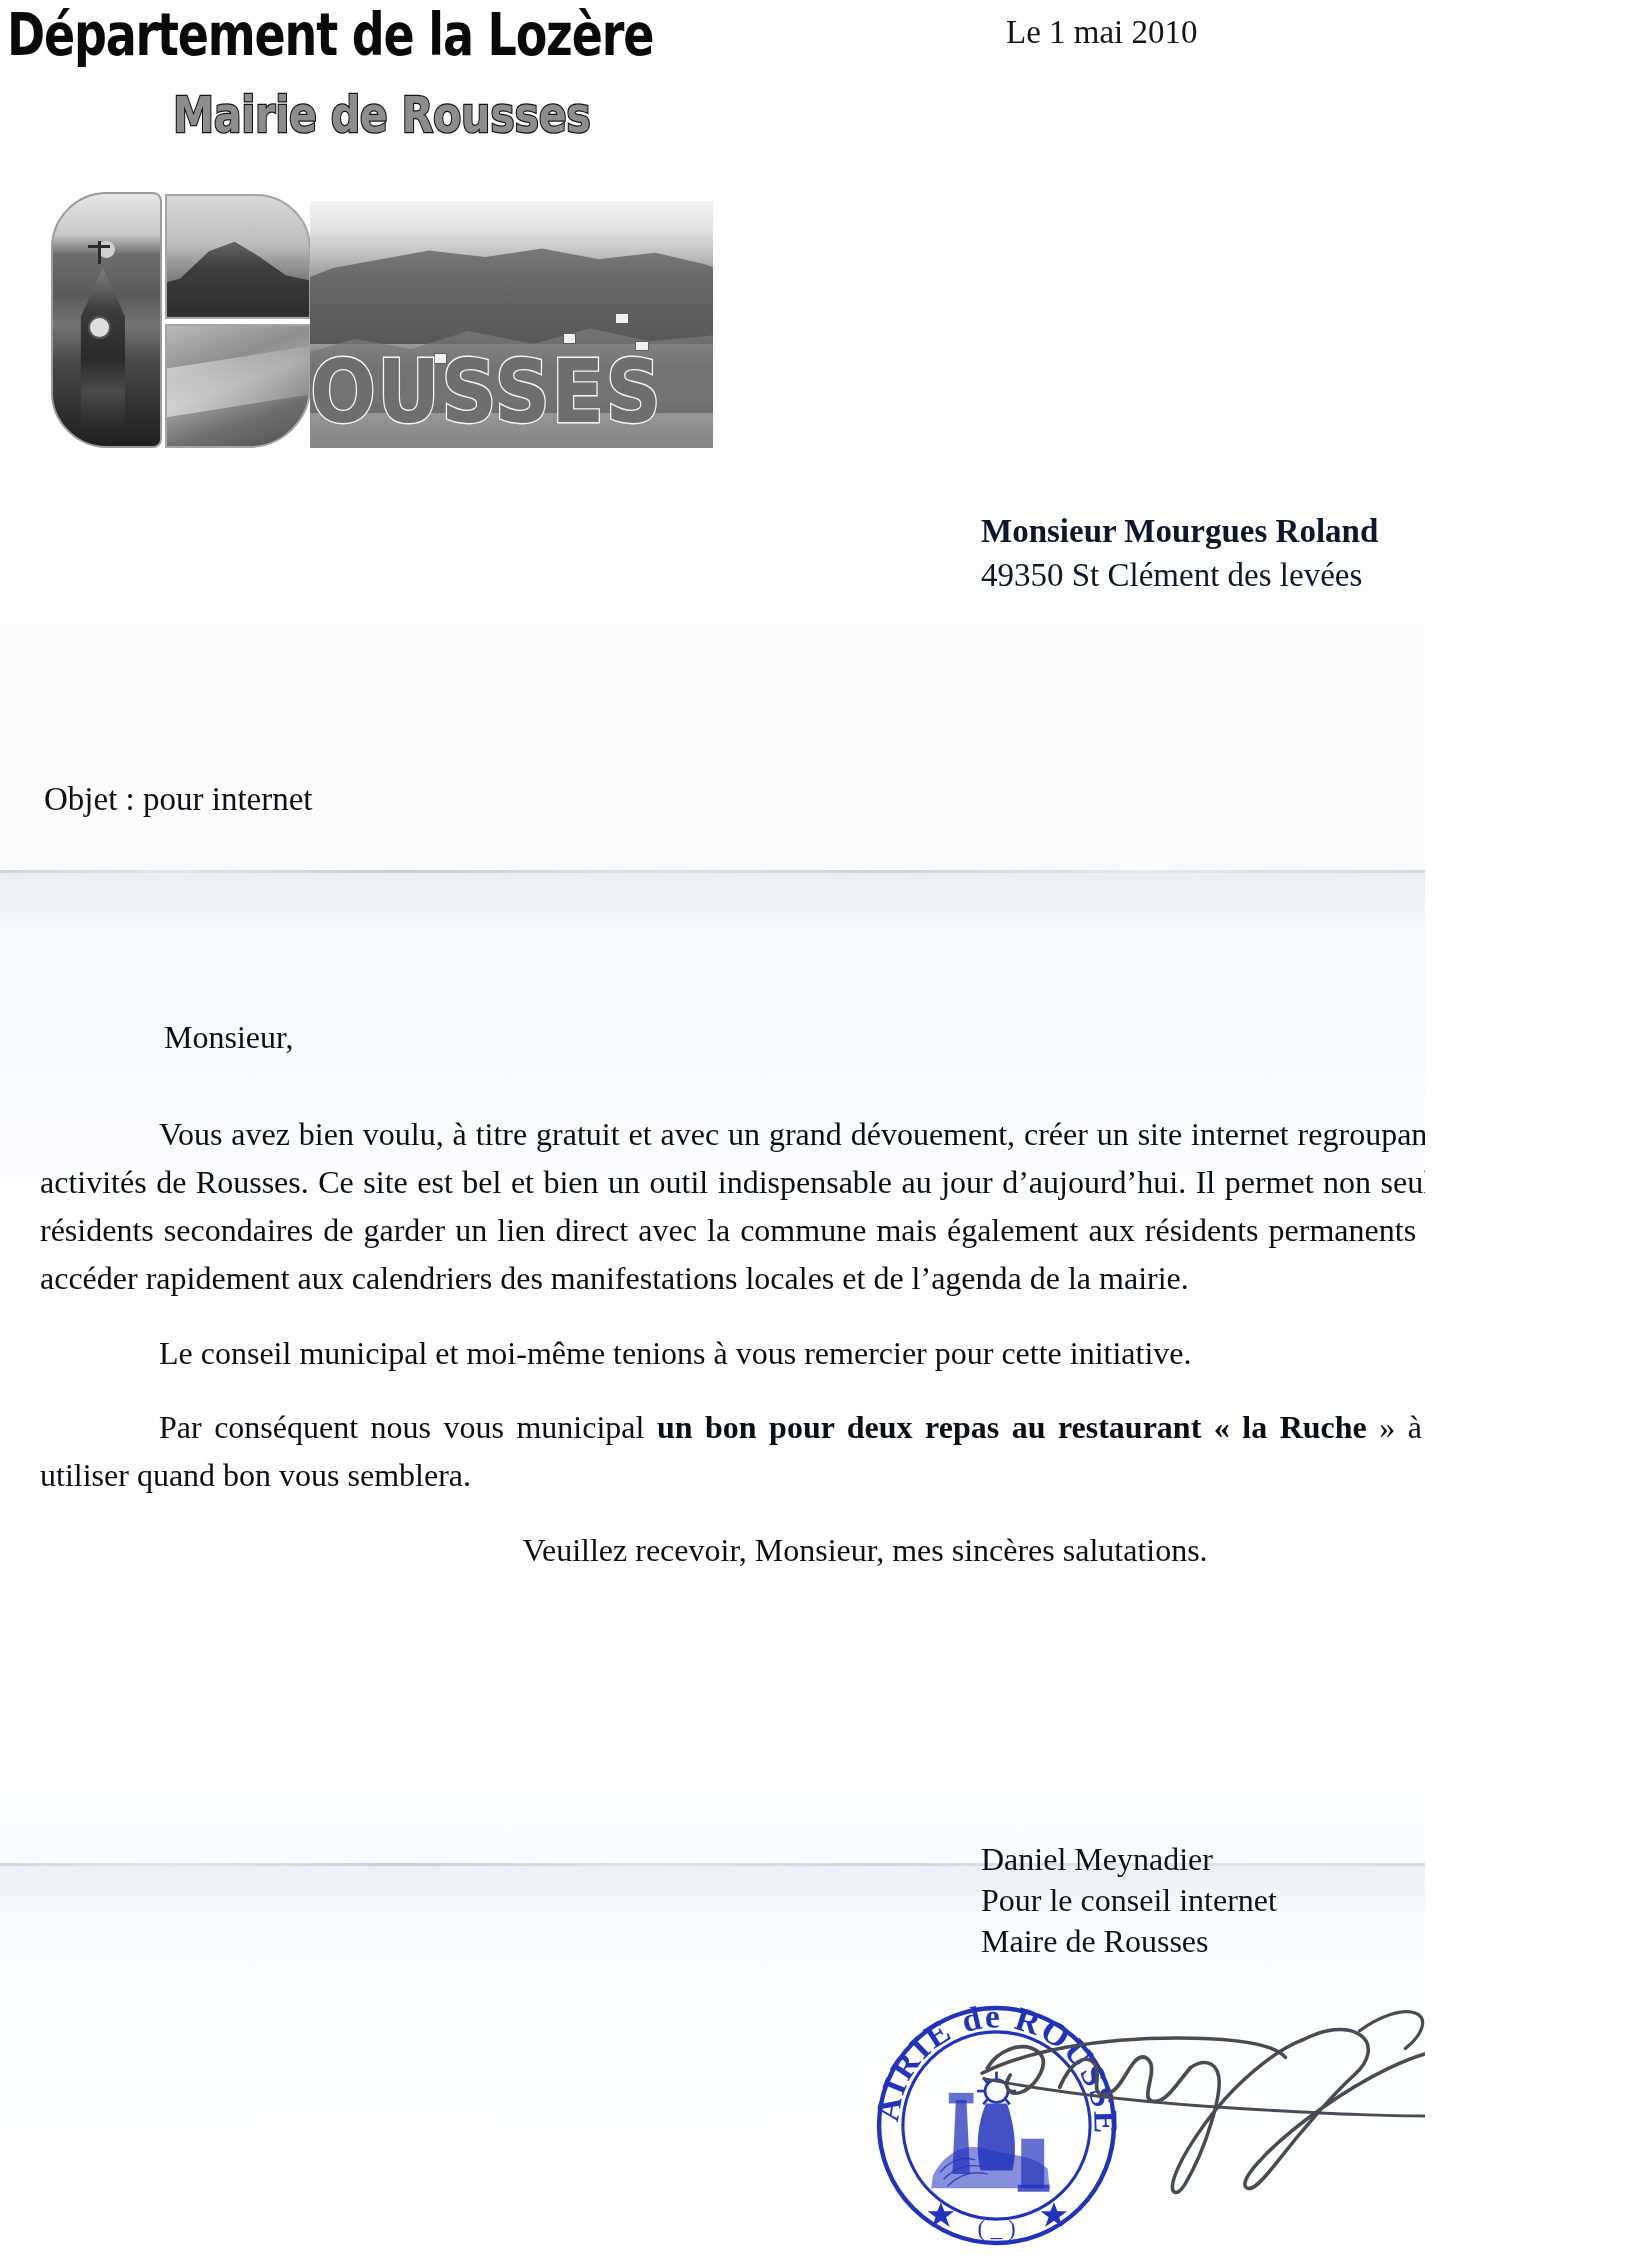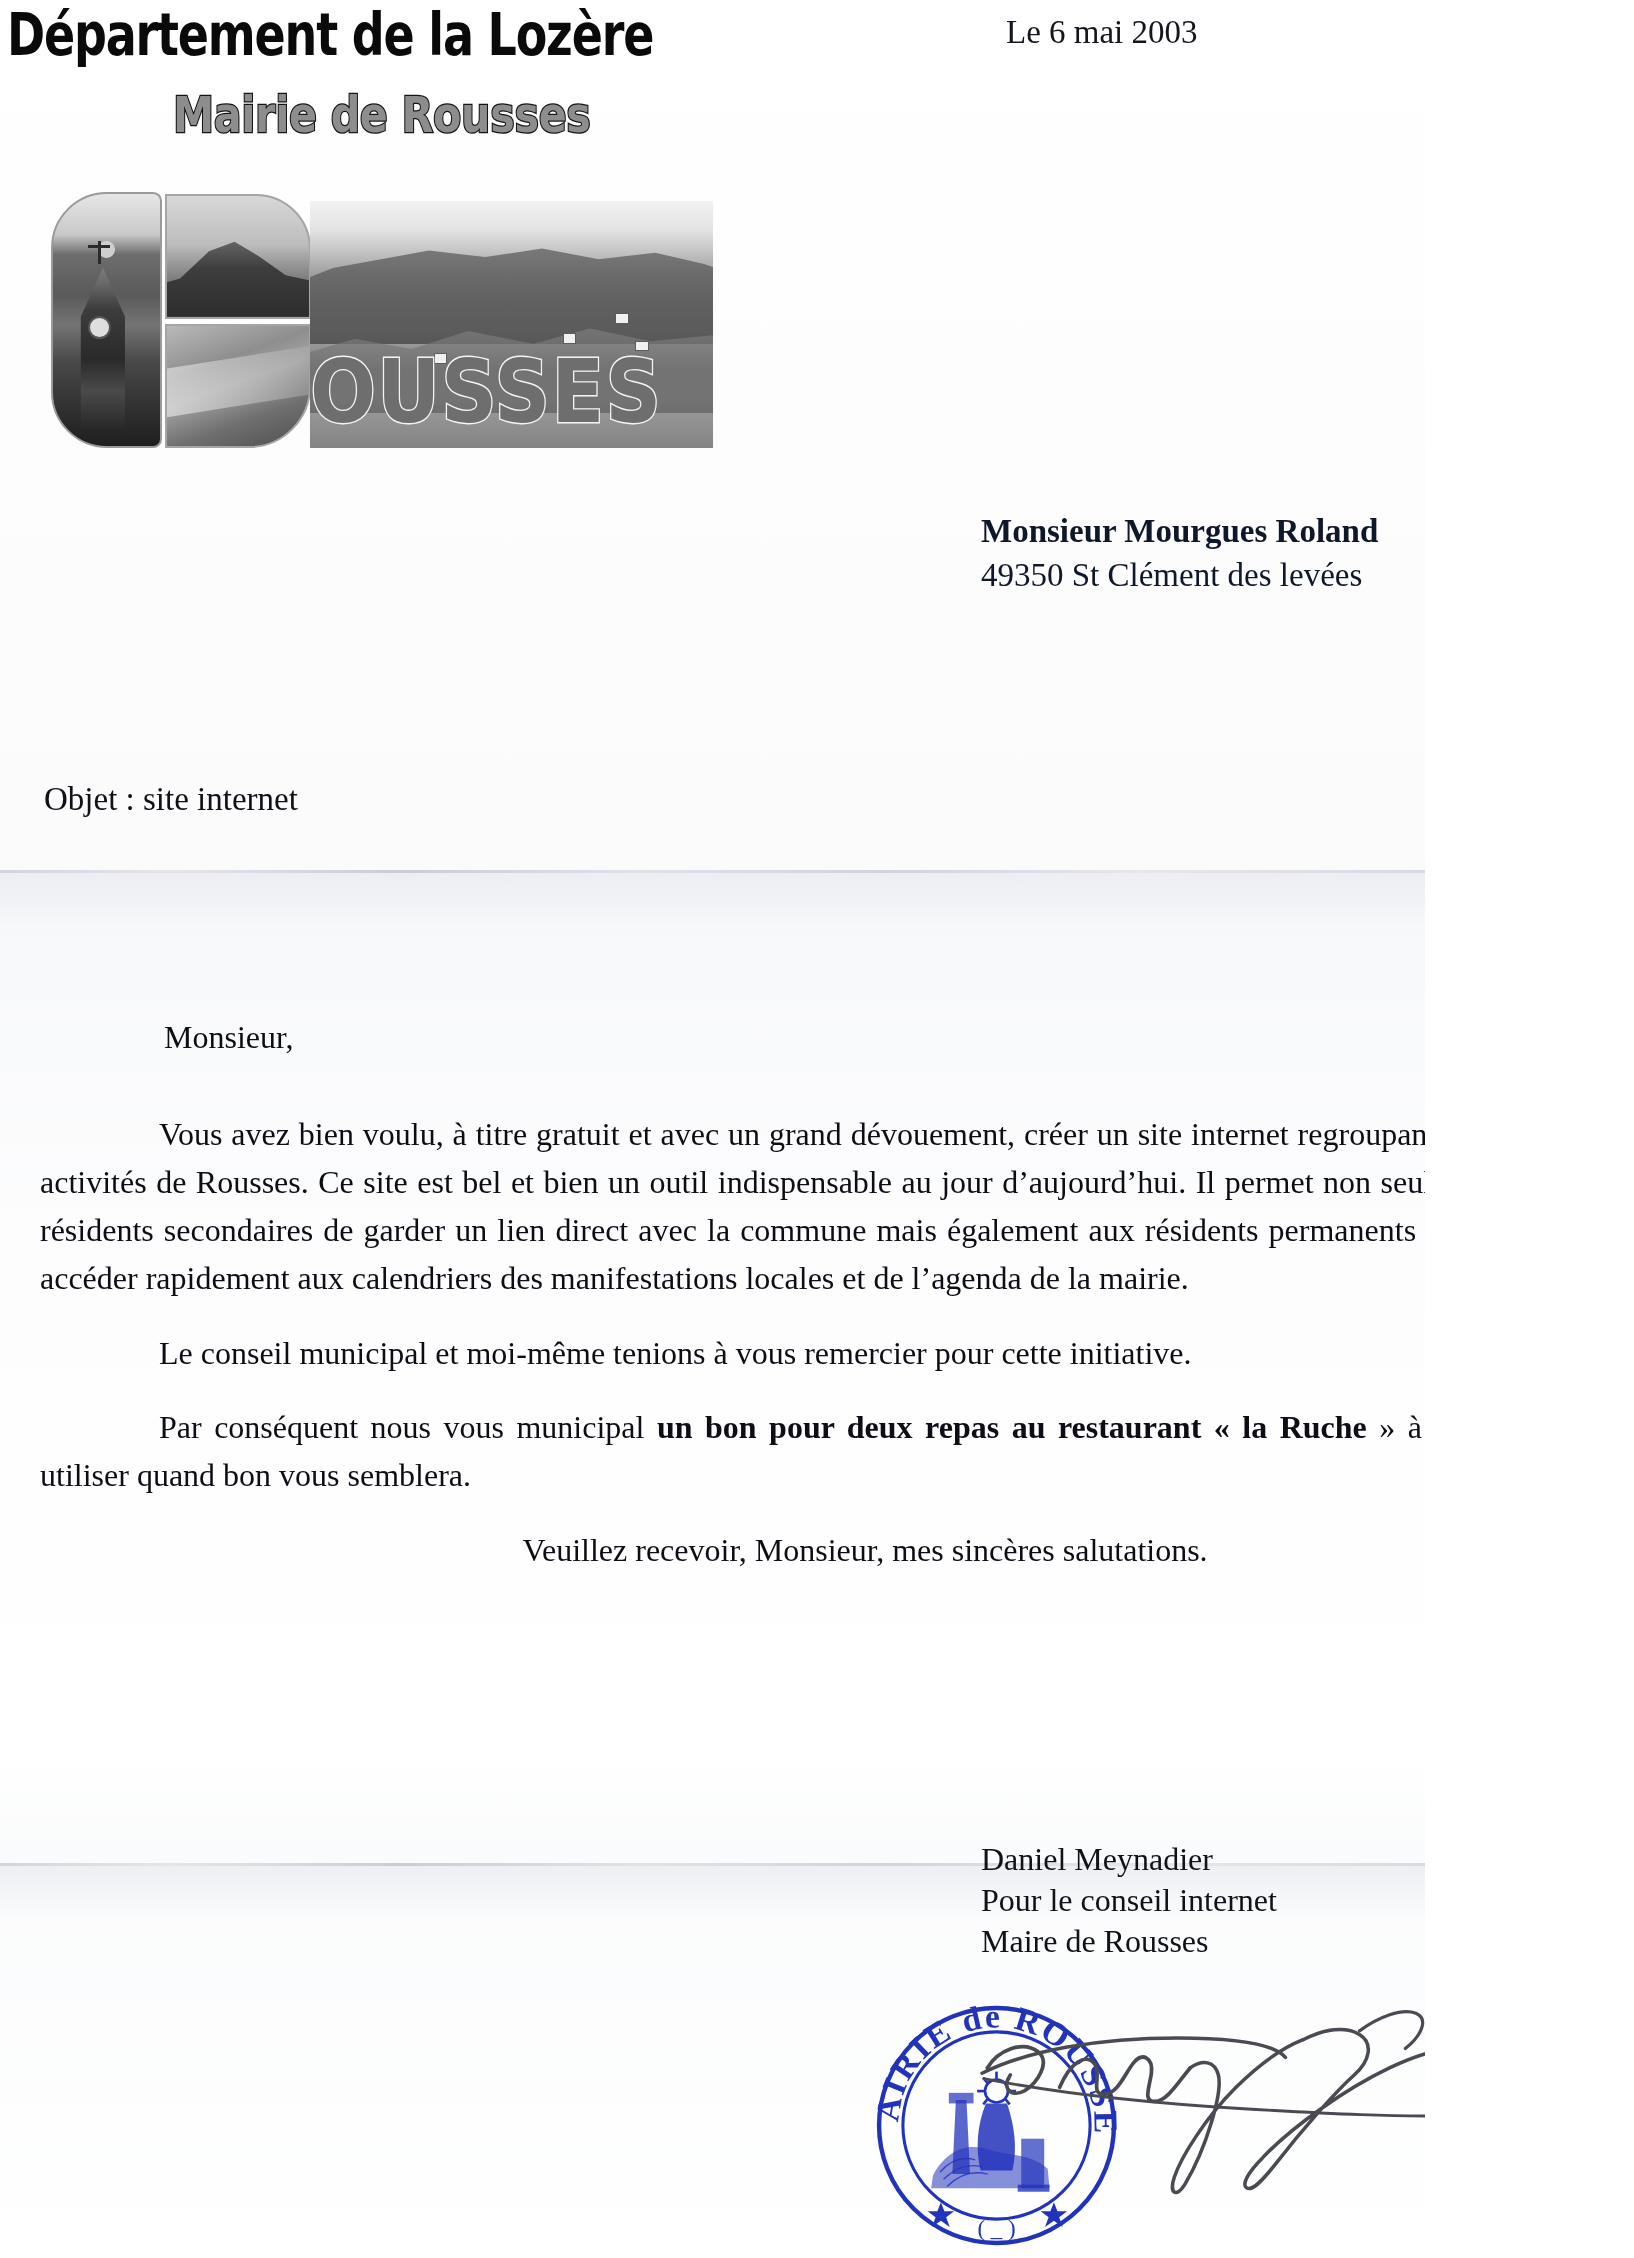--- a/index.html
+++ b/index.html
@@ -326,21 +326,21 @@
   }
 </style>
 </head>
 <body>
 
 <div class="page">
   <div class="paper-tint"></div>
 
   <div class="dept-title">Département de la Lozère</div>
   <div class="mairie-title">Mairie de Rousses</div>
-  <div class="letter-date">Le 6 mai 2003</div>
+  <div class="letter-date">Le 1 mai 2010</div>
 
   <div class="logo">
     <div class="r-mark">
       <div class="r-stem"></div>
       <div class="r-tower"></div>
       <div class="r-tower-clock"></div>
       <div class="r-cross"></div>
       <div class="r-bowl-top"></div>
       <div class="r-bowl-bot"></div>
     </div>
@@ -353,21 +353,21 @@
       <div class="house" style="left:31%; top:62%;"></div>
     </div>
     <div class="ousses">OUSSES</div>
   </div>
 
   <div class="addressee">
     <div class="bold">Monsieur Mourgues Roland</div>
     <div>49350 St Clément des levées</div>
   </div>
 
-  <div class="subject">Objet : site internet</div>
+  <div class="subject">Objet : pour internet</div>
 
   <div class="fold" style="top:870px;"></div>
   <div class="fold shade" style="top:873px;"></div>
   <div class="fold" style="top:1863px;"></div>
   <div class="fold shade" style="top:1866px;"></div>
 
   <div class="body-block">
     <div class="salutation">Monsieur,</div>
     <p class="para">Vous avez bien voulu, à titre gratuit et avec un grand dévouement, créer un site internet regroupant toutes les activités de Rousses. Ce site est bel et bien un outil indispensable au jour d’aujourd’hui. Il permet non seulement aux résidents secondaires de garder un lien direct avec la commune mais également aux résidents permanents de pouvoir accéder rapidement aux calendriers des manifestations locales et de l’agenda de la mairie.</p>
     <p class="para">Le conseil municipal et moi-même tenions à vous remercier pour cette initiative.</p>

